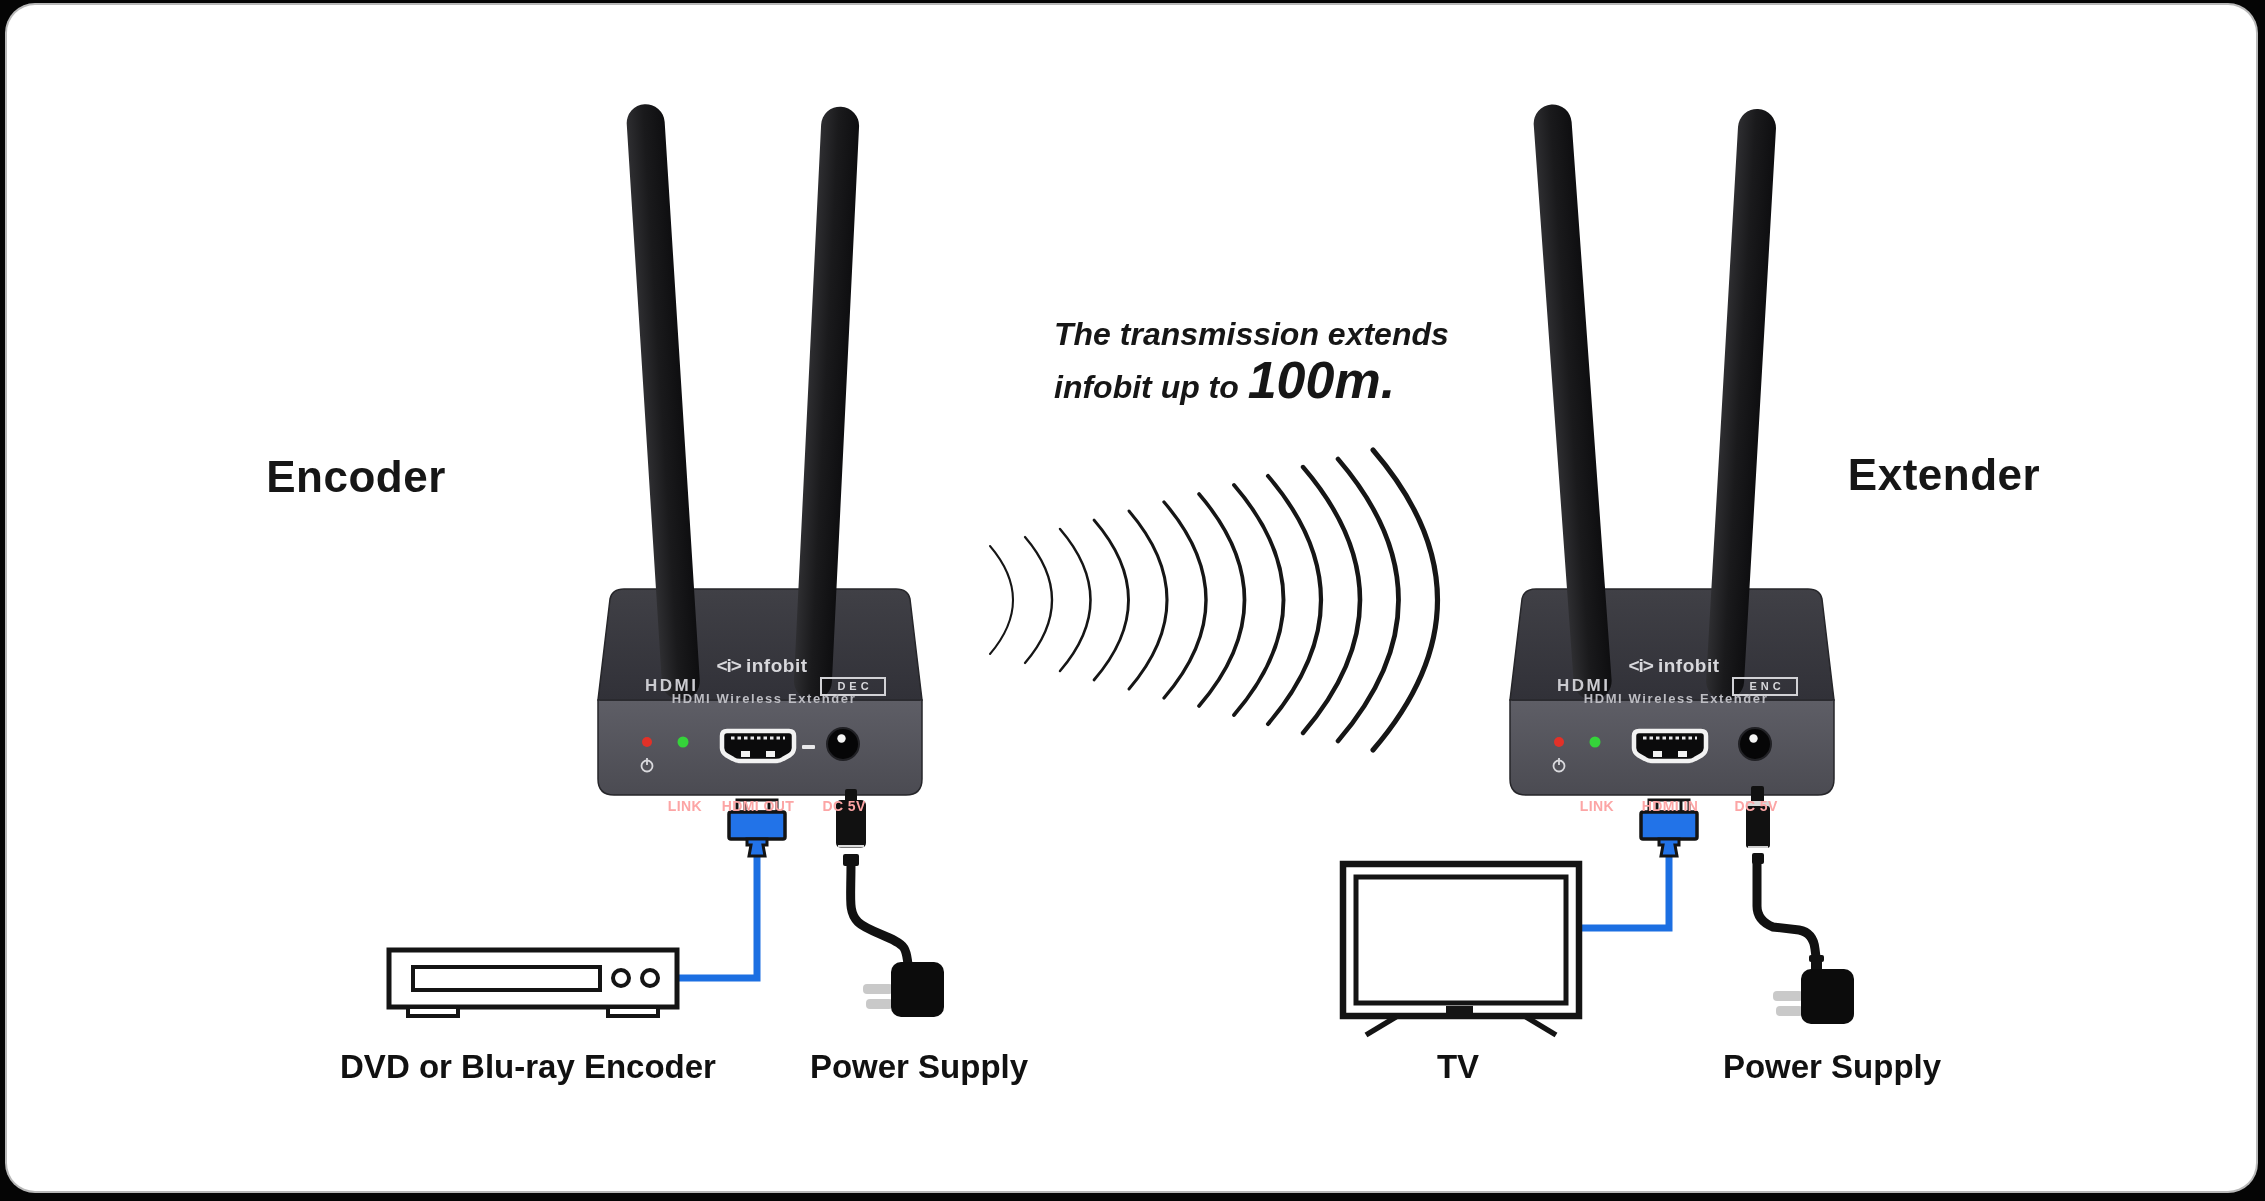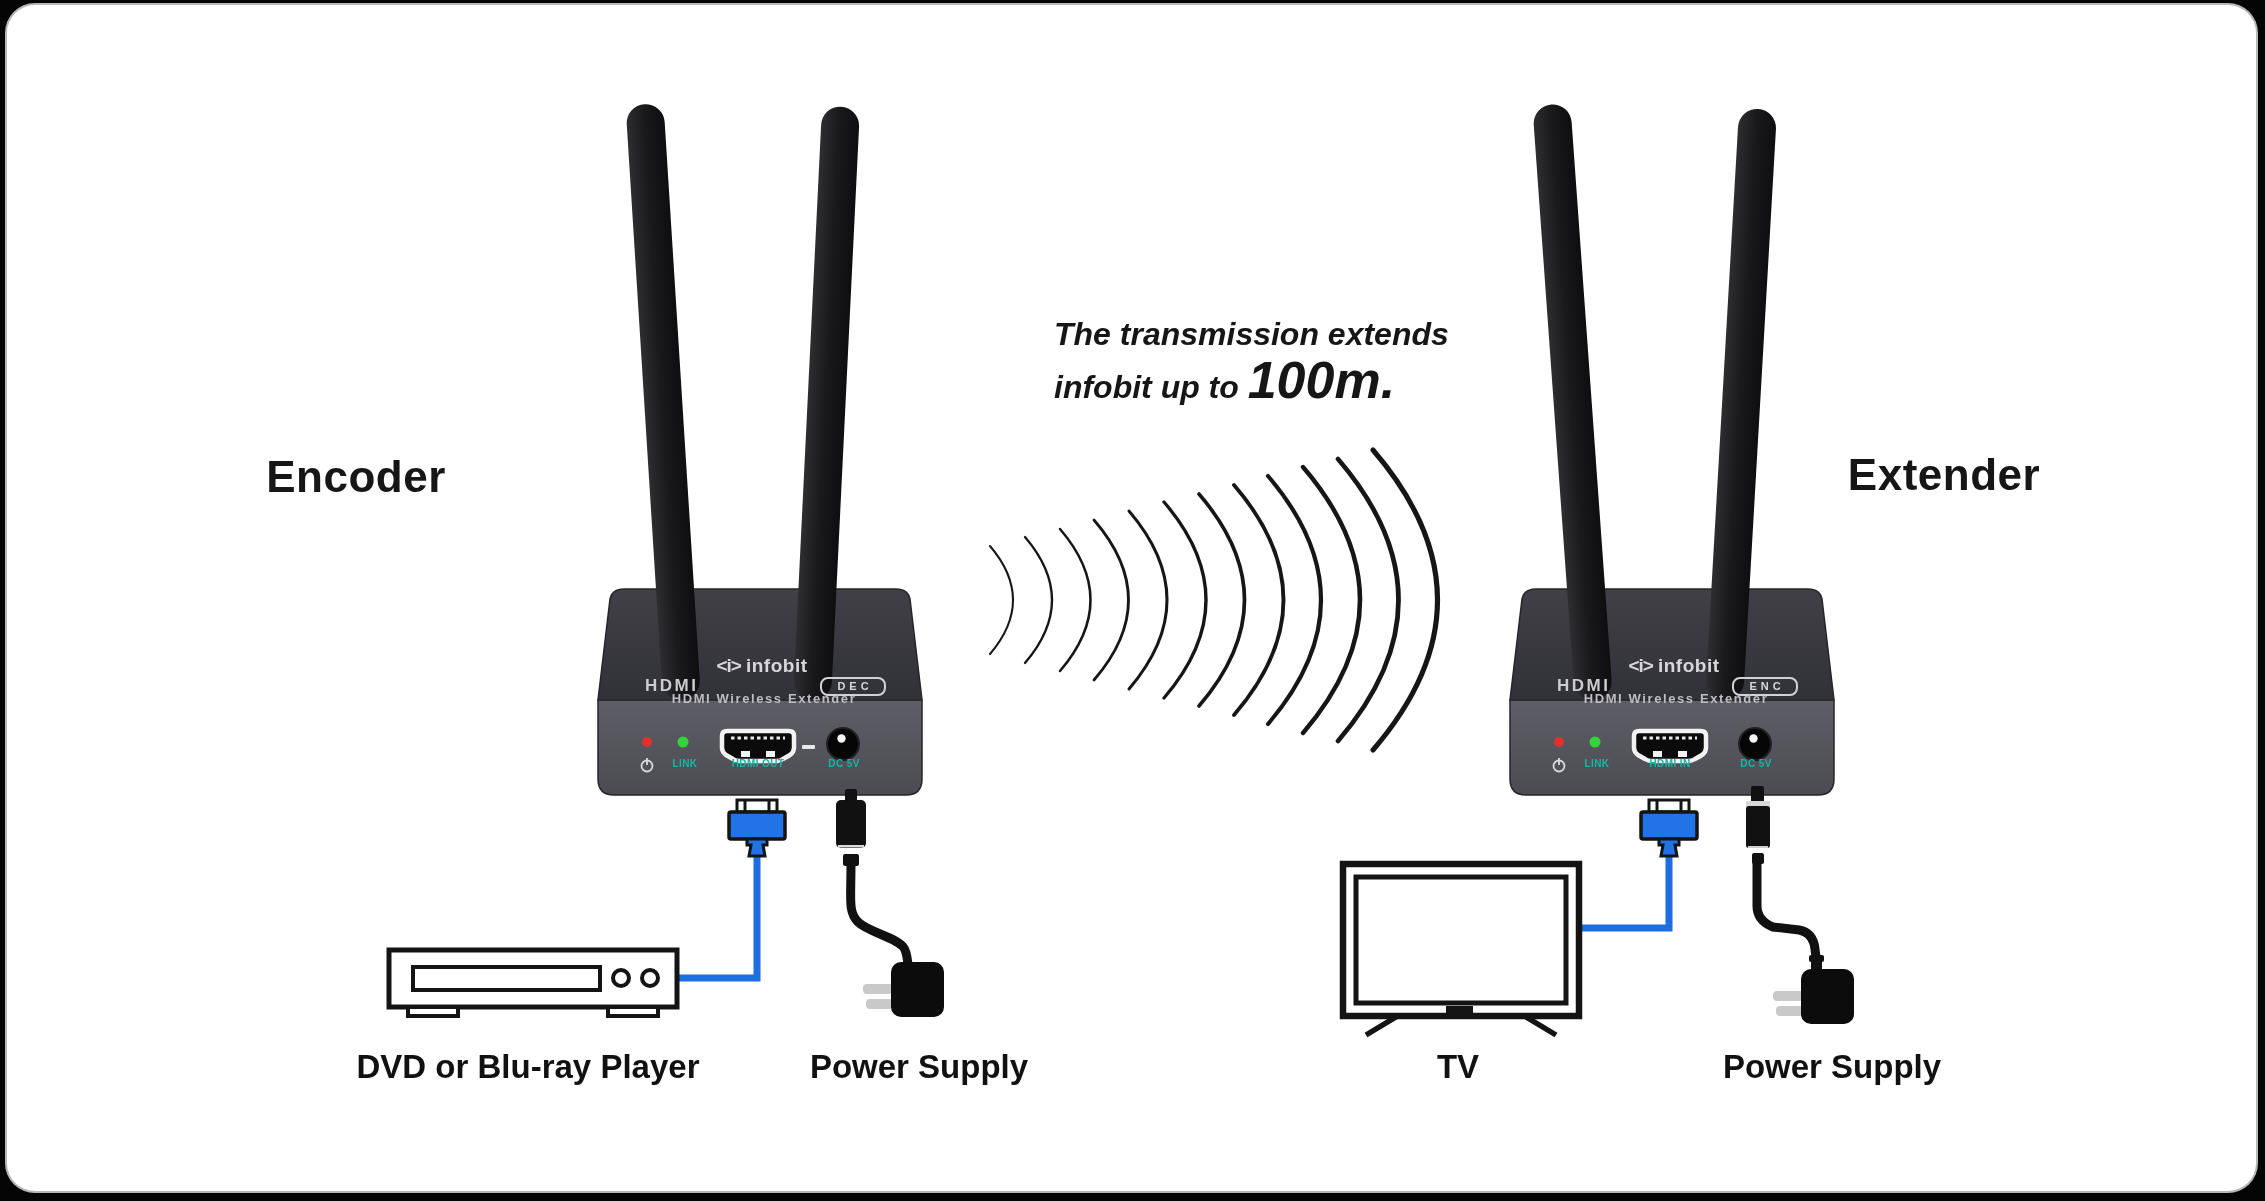--- a/index.html
+++ b/index.html
@@ -10,24 +10,24 @@
   .abs{position:absolute;}
   .cx{transform:translateX(-50%);white-space:nowrap;}
   .title{font-size:44px;font-weight:bold;color:#161616;letter-spacing:.5px;}
   .note{color:#161616;font-style:italic;font-weight:bold;line-height:40px;font-size:32px;white-space:nowrap;}
   .note .big{font-size:52px;line-height:52px;}
   .caption{font-size:33px;font-weight:bold;color:#111;white-space:nowrap;}
   
   .d-brand{font-size:19px;font-weight:bold;color:#d8d8dc;letter-spacing:.5px;}
   .d-brand .mark{letter-spacing:-1px;margin-right:5px;}
   .d-logo{font-size:17px;font-weight:bold;color:#cbcbd0;letter-spacing:2.5px;}
-  .d-badge{width:62px;height:15px;border:2px solid #d2d2d6;border-radius:8px;text-align:center;
+  .d-badge{width:62px;height:15px;border:2px solid #d2d2d6;border-radius:0;text-align:center;
     font-size:11px;font-weight:bold;letter-spacing:4px;color:#d8d8dc;line-height:15px;text-indent:4px;}
   .d-product{font-size:13px;font-weight:600;color:#bdbdc3;letter-spacing:1.6px;}
-  .d-port{font-size:10px;font-weight:600;color:#14b8a6;letter-spacing:.4px;}
+  .d-port{font-size:14px;font-weight:600;color:#fca5a5;letter-spacing:.4px;margin-top:40px;}
 </style>
 </head>
 <body>
 
 <div class="stage">
   <div class="card"></div>
 
   <svg class="abs" width="2265" height="1201" viewBox="0 0 2265 1201" style="left:0;top:0">
     <defs>
       <linearGradient id="antGrad" x1="0" y1="0" x2="1" y2="0">
@@ -197,17 +197,17 @@
   <div class="abs d-port cx" style="left:844px;top:758px">DC 5V</div>
 
   <div class="abs d-brand cx" style="left:1674px;top:655px"><span class="mark">&lt;i&gt;</span><span>infobit</span></div>
   <div class="abs d-logo" style="left:1557px;top:676px">HDMI</div>
   <div class="abs d-badge" style="left:1732px;top:677px">ENC</div>
   <div class="abs d-product cx" style="left:1676px;top:691px">HDMI Wireless Extender</div>
   <div class="abs d-port cx" style="left:1597px;top:758px">LINK</div>
   <div class="abs d-port cx" style="left:1670px;top:758px">HDMI IN</div>
   <div class="abs d-port cx" style="left:1756px;top:758px">DC 5V</div>
 
-  <div class="abs caption cx" style="left:528px;top:1048px">DVD or Blu-ray Player</div>
+  <div class="abs caption cx" style="left:528px;top:1048px">DVD or Blu-ray Encoder</div>
   <div class="abs caption cx" style="left:919px;top:1048px">Power Supply</div>
   <div class="abs caption cx" style="left:1458px;top:1048px">TV</div>
   <div class="abs caption cx" style="left:1832px;top:1048px">Power Supply</div>
 </div>
 
 </body></html>

